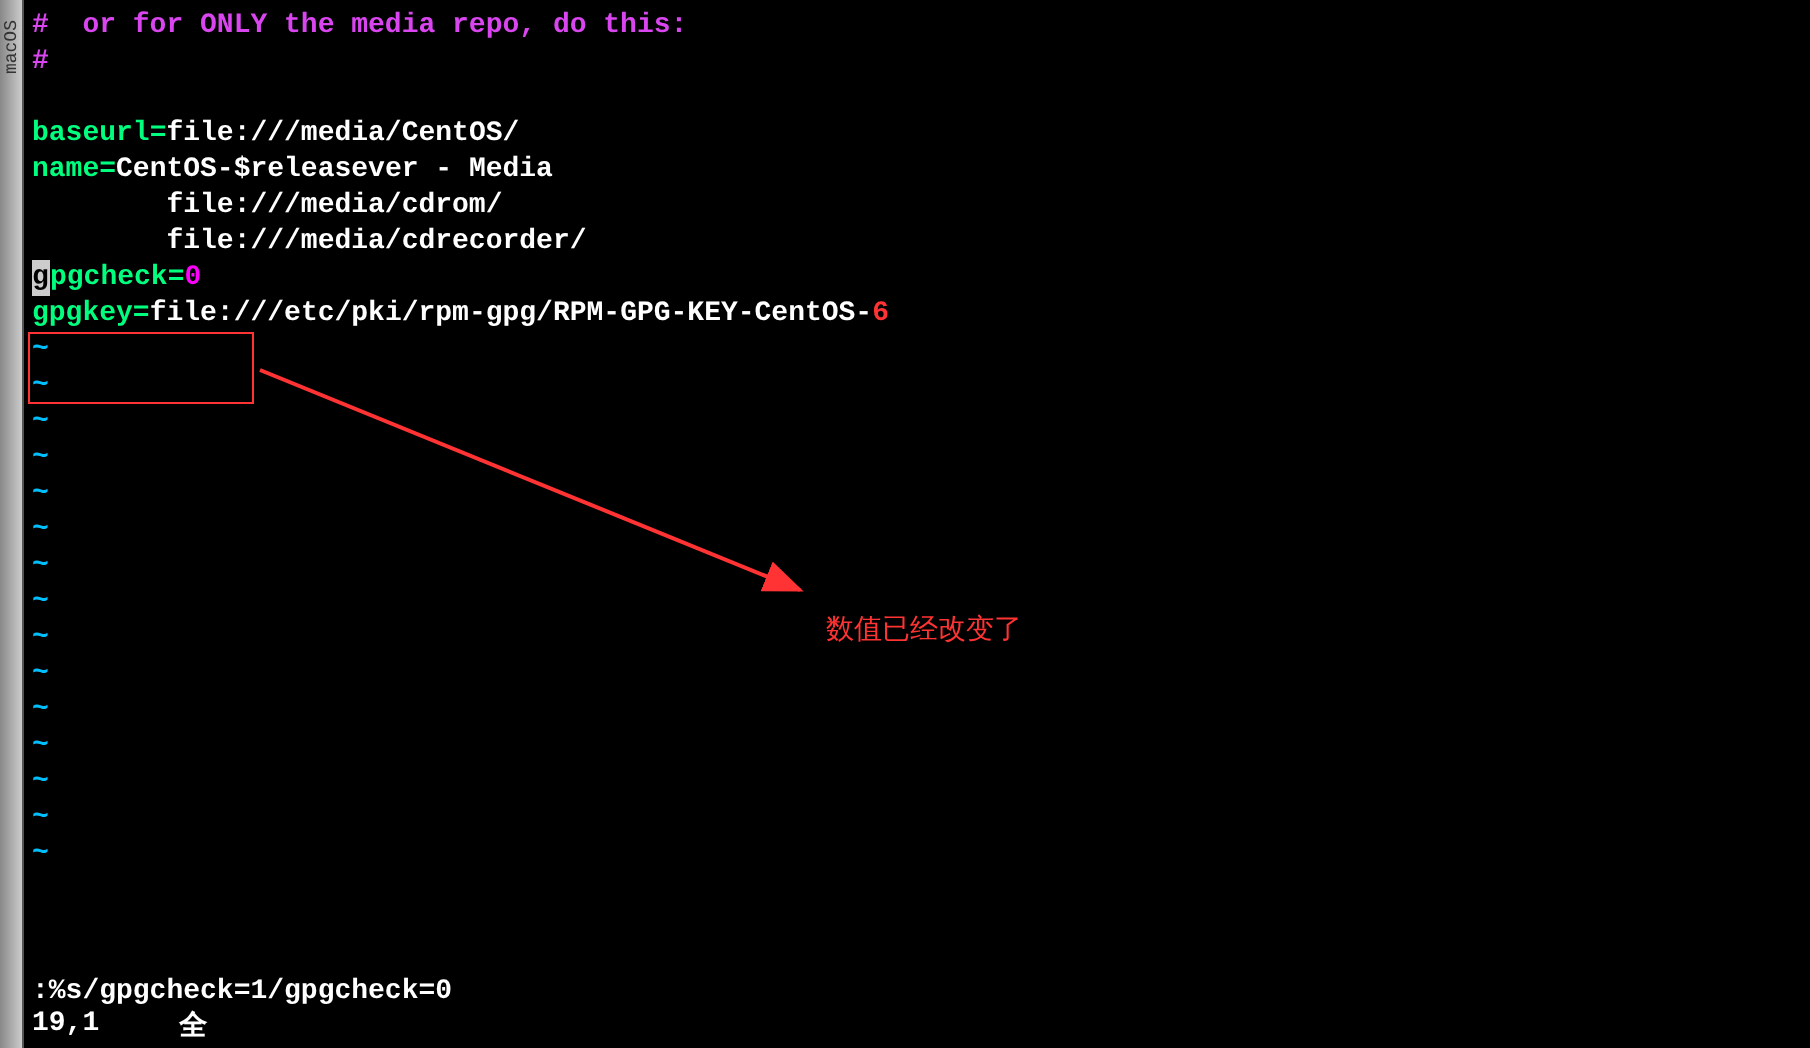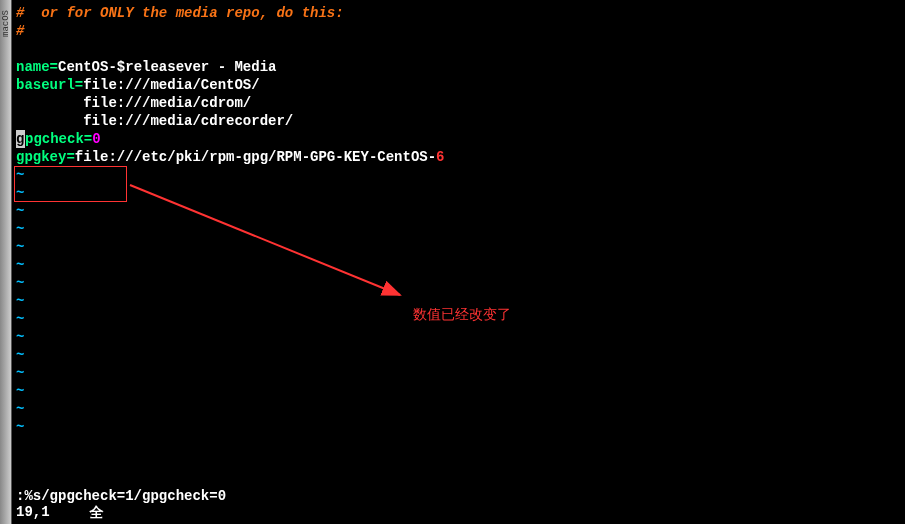--- a/index.html
+++ b/index.html
@@ -34,21 +34,21 @@
     .terminal {
       position: absolute;
       left: 12px;
       top: 0;
       right: 0;
       bottom: 0;
       padding: 4px 0 0 4px;
       line-height: 18px;
       font-weight: bold;
     }
-    .comment { color: #f97316; font-style: italic; }
+    .comment { color: #d946ef; }
     .section { color: #ff00ff; }
     .key { color: #00ff7f; }
     .num-red { color: #ff3333; }
     .num { color: #ff00ff; }
     .white { color: #fff; }
     .tilde { color: #00bfff; }
     .line { white-space: pre; min-height: 18px; }
     .highlight-box {
       position: absolute;
       border: 1px solid #ff3333;
@@ -88,22 +88,22 @@
 <body>
 
 <div class="left-sidebar">
   <span class="sidebar-text">macOS</span>
 </div>
 
 <div class="terminal">
   <div class="line"><span class="comment">#  or for ONLY the media repo, do this:</span></div>
   <div class="line"><span class="comment">#</span></div>
   <div class="line"><span class="white"> </span></div>
+  <div class="line"><span class="key">baseurl</span><span class="key">=</span><span class="white">file:///media/CentOS/</span></div>
   <div class="line"><span class="key">name</span><span class="key">=</span><span class="white">CentOS-$releasever - Media</span></div>
-  <div class="line"><span class="key">baseurl</span><span class="key">=</span><span class="white">file:///media/CentOS/</span></div>
   <div class="line"><span class="white">        file:///media/cdrom/</span></div>
   <div class="line"><span class="white">        file:///media/cdrecorder/</span></div>
   <div class="line"><span class="cursor-block">g</span><span class="key">pgcheck</span><span class="key">=</span><span class="num">0</span></div>
   <div class="line"><span class="key">gpgkey</span><span class="key">=</span><span class="white">file:///etc/pki/rpm-gpg/RPM-GPG-KEY-CentOS-</span><span class="num-red">6</span></div>
   <div class="line"><span class="tilde">~</span></div>
   <div class="line"><span class="tilde">~</span></div>
   <div class="line"><span class="tilde">~</span></div>
   <div class="line"><span class="tilde">~</span></div>
   <div class="line"><span class="tilde">~</span></div>
   <div class="line"><span class="tilde">~</span></div>

